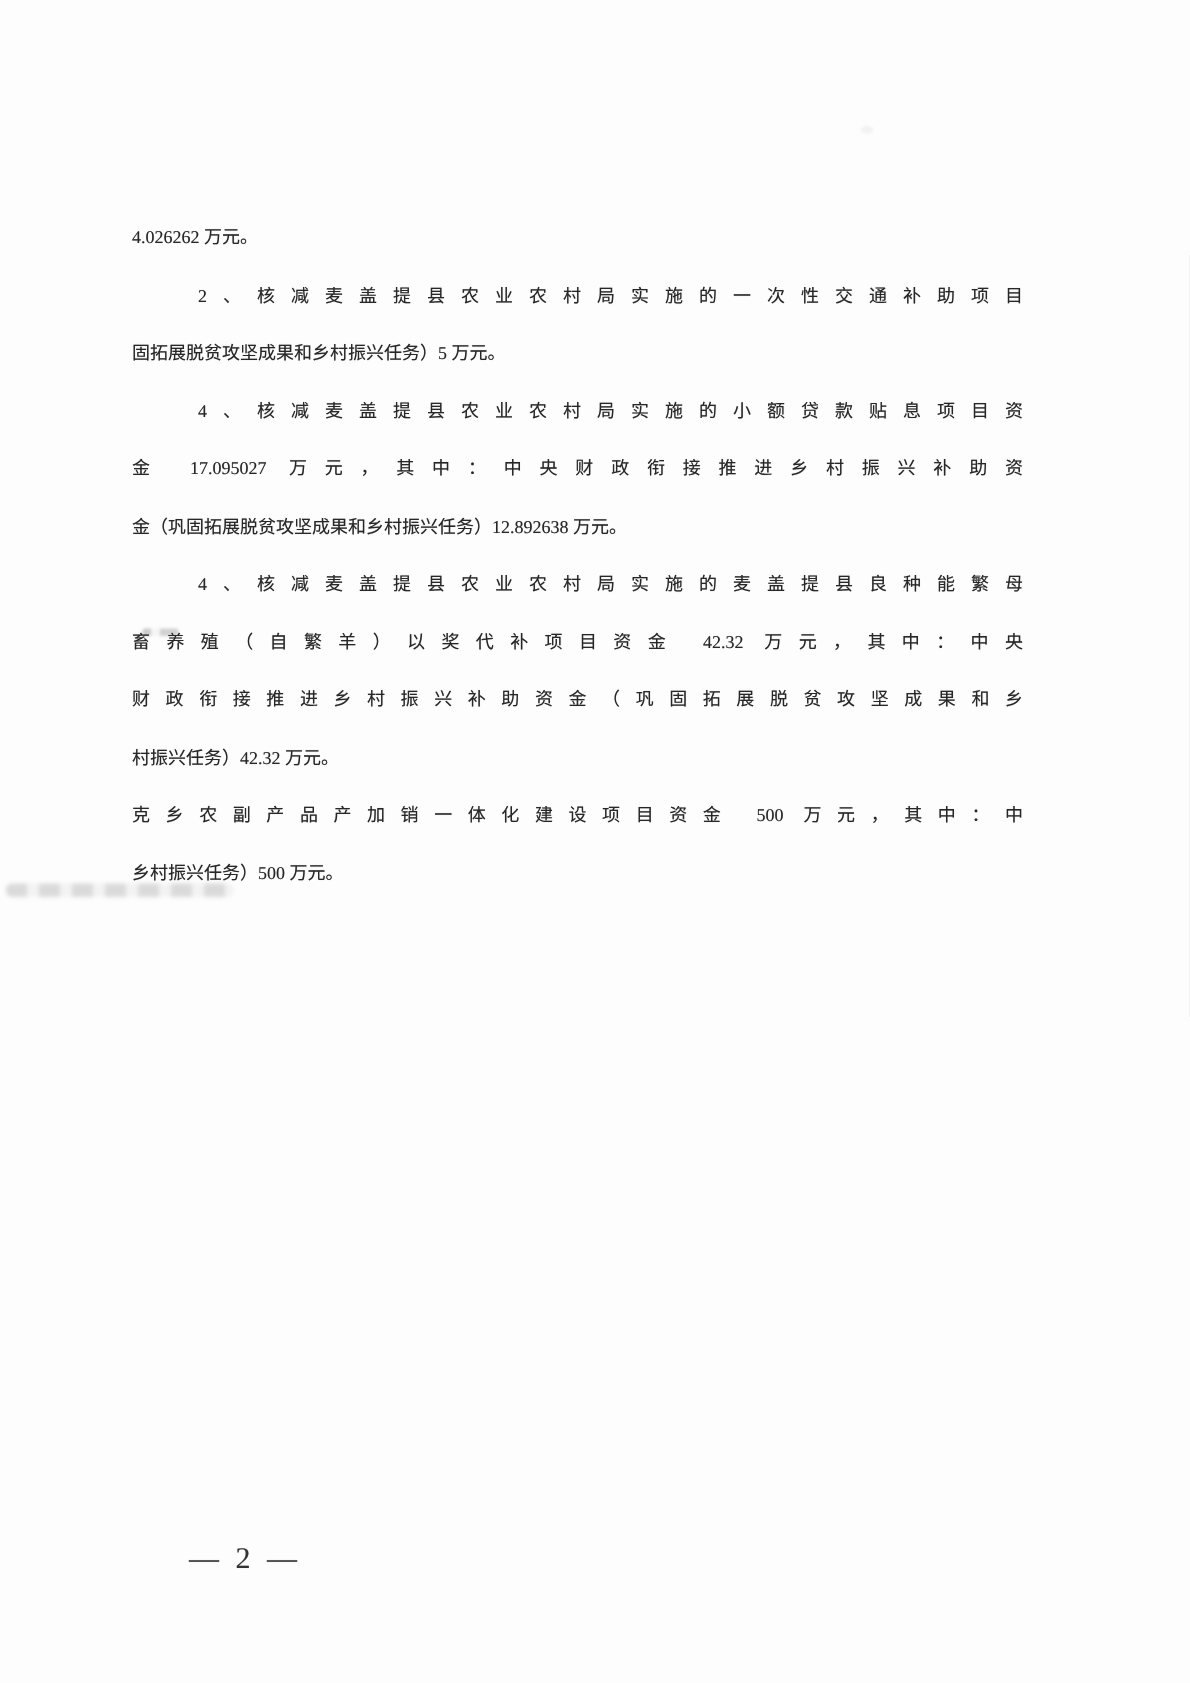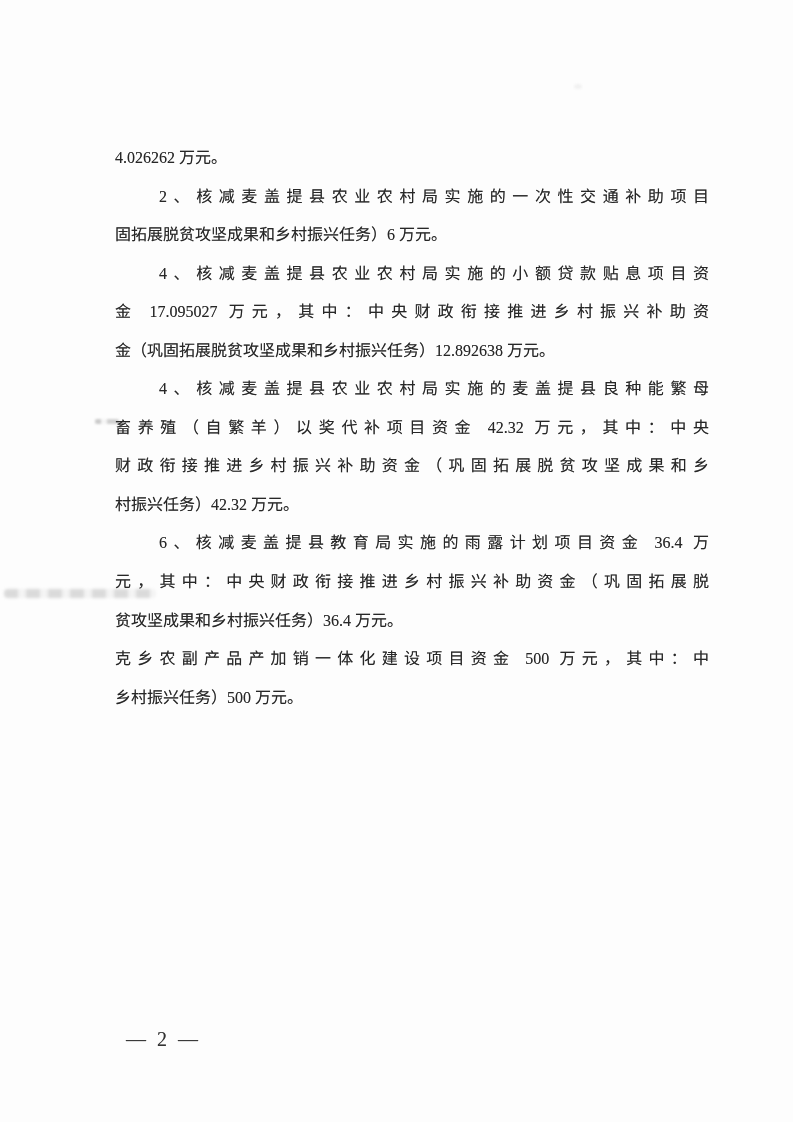--- a/index.html
+++ b/index.html
@@ -11,24 +11,24 @@
     position: relative;
     width: 793px;
     height: 1122px;
     background: #fdfdfd;
     overflow: hidden;
     font-family: "Liberation Serif", "DejaVu Serif", serif;
     color: #272727;
   }
   .text-block {
     position: absolute;
-    left: 115px;
+    left: 88px;
     top: 139px;
     width: 594px;
-    font-size: 16px;
+    font-size: 12px;
     line-height: 38.55px;
     text-shadow: 0 0 0.5px rgba(45,45,45,0.45);
   }
   .para { margin: 0; padding: 0; }
   .ln {
     text-align: justify;
     text-align-last: justify;
   }
   .ln.end { text-align-last: left; }
   .ln.first { text-indent: 44px; }
@@ -91,42 +91,37 @@
   <div class="smudge smudge-left-streak"></div>
 
   <main class="text-block">
 
     <div class="para">
       <div class="ln end">4.026262 万元。</div>
     </div>
 
     <div class="para">
       <div class="ln first">2、核减麦盖提县农业农村局实施的一次性交通补助项目</div>
-      <div class="ln end">固拓展脱贫攻坚成果和乡村振兴任务）6 万元。</div>
+      <div class="ln end">固拓展脱贫攻坚成果和乡村振兴任务）5 万元。</div>
     </div>
 
     <div class="para">
       <div class="ln first">4、核减麦盖提县农业农村局实施的小额贷款贴息项目资</div>
       <div class="ln">金 17.095027 万元，其中：中央财政衔接推进乡村振兴补助资</div>
       <div class="ln end">金（巩固拓展脱贫攻坚成果和乡村振兴任务）12.892638 万元。</div>
     </div>
 
     <div class="para">
       <div class="ln first">4、核减麦盖提县农业农村局实施的麦盖提县良种能繁母</div>
       <div class="ln">畜养殖（自繁羊）以奖代补项目资金 42.32 万元，其中：中央</div>
       <div class="ln">财政衔接推进乡村振兴补助资金（巩固拓展脱贫攻坚成果和乡</div>
       <div class="ln end">村振兴任务）42.32 万元。</div>
     </div>
 
 
-    <div class="para">
-      <div class="ln first">6、核减麦盖提县教育局实施的雨露计划项目资金 36.4 万</div>
-      <div class="ln">元，其中：中央财政衔接推进乡村振兴补助资金（巩固拓展脱</div>
-      <div class="ln end">贫攻坚成果和乡村振兴任务）36.4 万元。</div>
-    </div>
 
     <div class="para">
       <div class="ln">克乡农副产品产加销一体化建设项目资金 500 万元，其中：中</div>
       <div class="ln end">乡村振兴任务）500 万元。</div>
     </div>
 
   </main>
 
   <div class="page-number">— 2 —</div>
 

